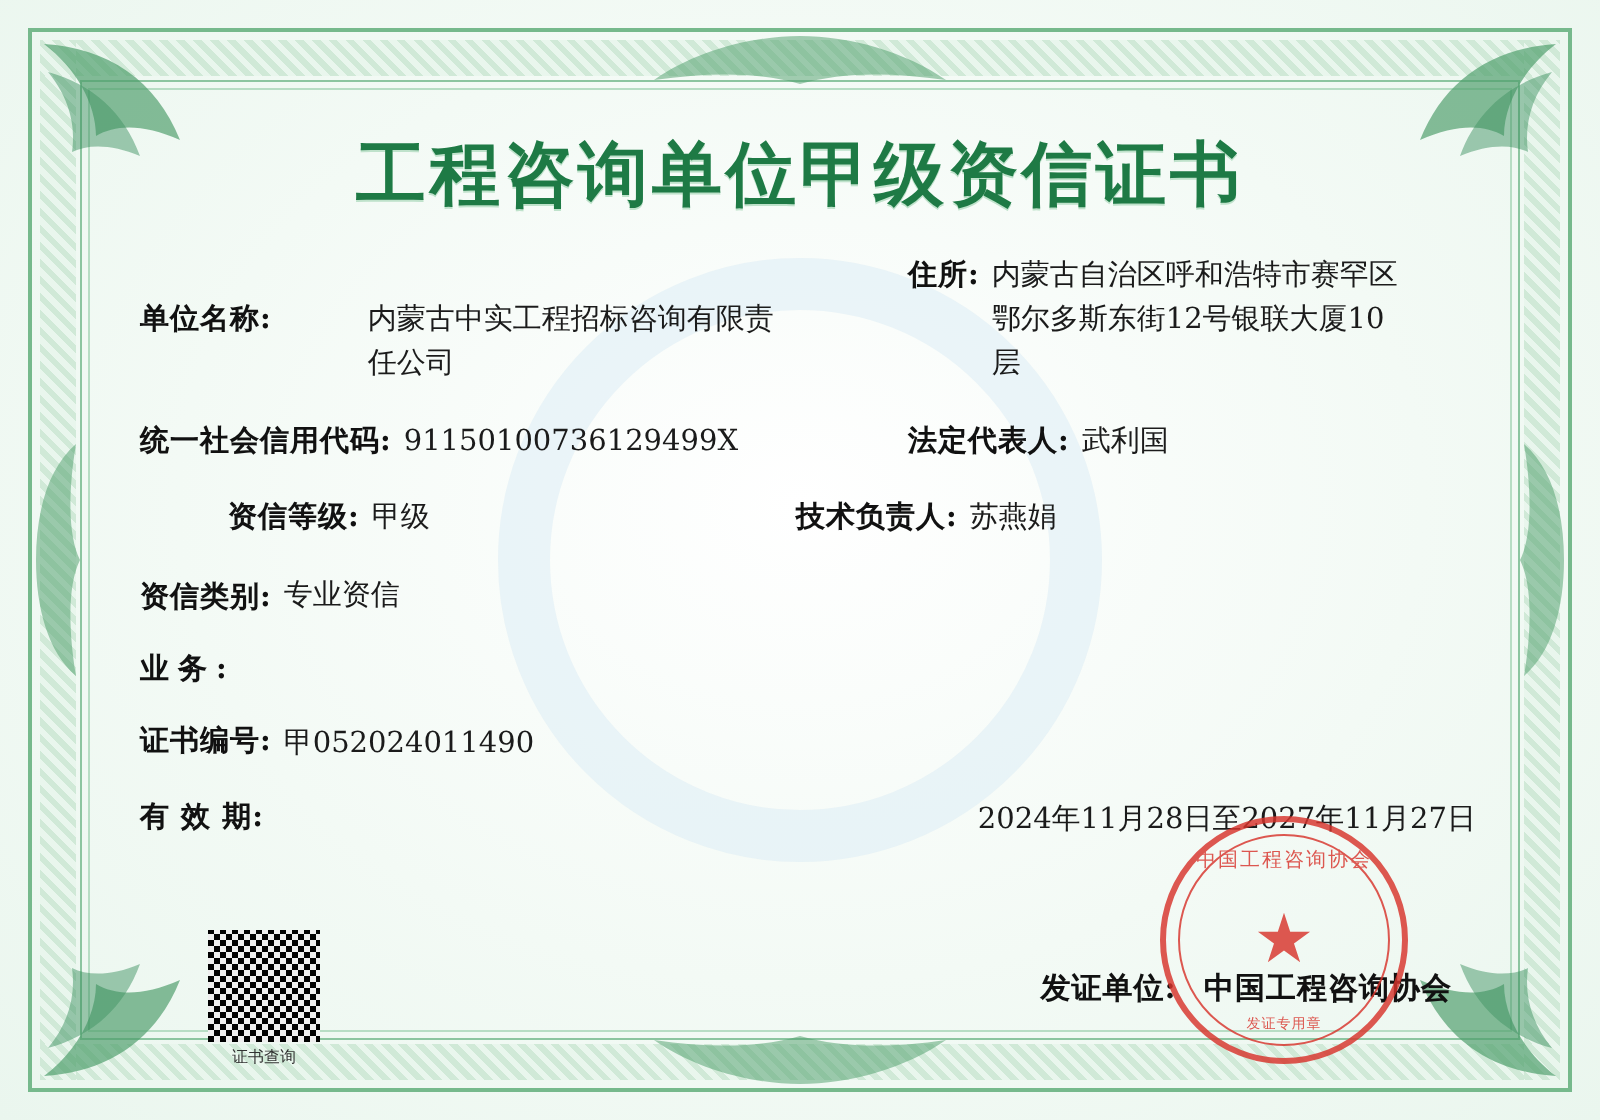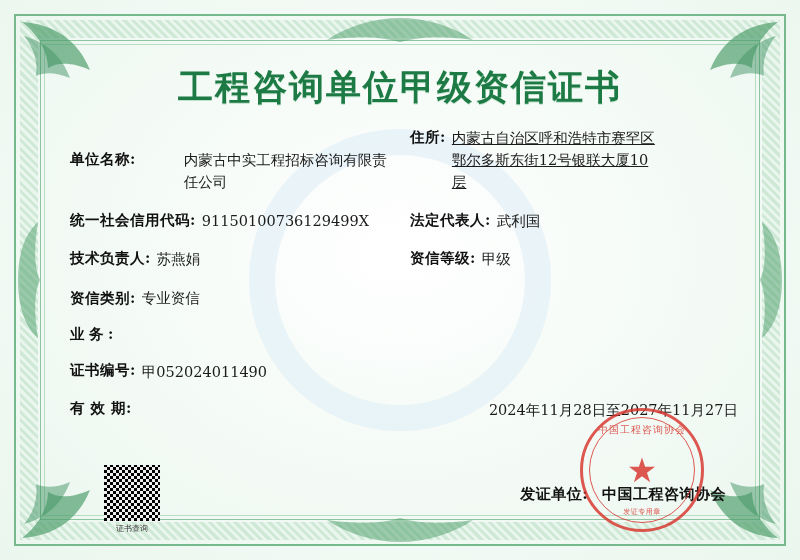--- a/index.html
+++ b/index.html
@@ -84,29 +84,29 @@
 
   
   .body{
     position:absolute;left:70px;right:62px;top:128px;
     font-size:14.5px;color:#1b1b1b;
     font-family:"DejaVu Serif","Liberation Serif",serif;
   }
   .row{display:flex;margin-bottom:12px;align-items:flex-end;}
   .col{display:flex;align-items:flex-start;}
   .col-left{width:340px;flex:none;}
-  .col-right{flex:1;}
+  .col-right{flex:1;margin-left:44px;}
   .lbl{
     color:#111;white-space:nowrap;font-weight:600;
     letter-spacing:.5px;
   }
   .lbl.spread{letter-spacing:4.5px;}
   .val{margin-left:6px;line-height:1.5;}
   .val.wide{max-width:215px;margin-left:48px;}
-  .val.wide2{max-width:210px;text-decoration:underline;}
+  .val.wide2{max-width:210px;}
   .fullrow{display:flex;margin-bottom:10px;}
   .fullrow .val{margin-left:6px;line-height:1.65;}
 
   
   .issuer{
     position:absolute;right:74px;bottom:56px;
     font-size:15px;color:#111;font-weight:600;
     font-family:"DejaVu Serif","Liberation Serif",serif;
     letter-spacing:.5px;
   }
@@ -205,27 +205,27 @@
         <span class="lbl">统一社会信用代码:</span>
         <span class="val">91150100736129499X</span>
       </div>
       <div class="col col-right">
         <span class="lbl">法定代表人:</span>
         <span class="val">武利国</span>
       </div>
     </div>
 
     <div class="row" style="margin-top:16px;">
+      <div class="col col-right">
+        <span class="lbl">资信等级:</span>
+        <span class="val">甲级</span>
+      </div>
       <div class="col col-left">
         <span class="lbl">技术负责人:</span>
         <span class="val">苏燕娟</span>
-      </div>
-      <div class="col col-right">
-        <span class="lbl">资信等级:</span>
-        <span class="val">甲级</span>
       </div>
     </div>
 
     <div class="fullrow" style="margin-top:16px;align-items:center;">
       <span class="lbl">资信类别:</span>
       <span class="val">专业资信</span>
     </div>
 
     <div class="fullrow" style="margin-top:14px;">
       <span class="lbl spread">业务:</span>

